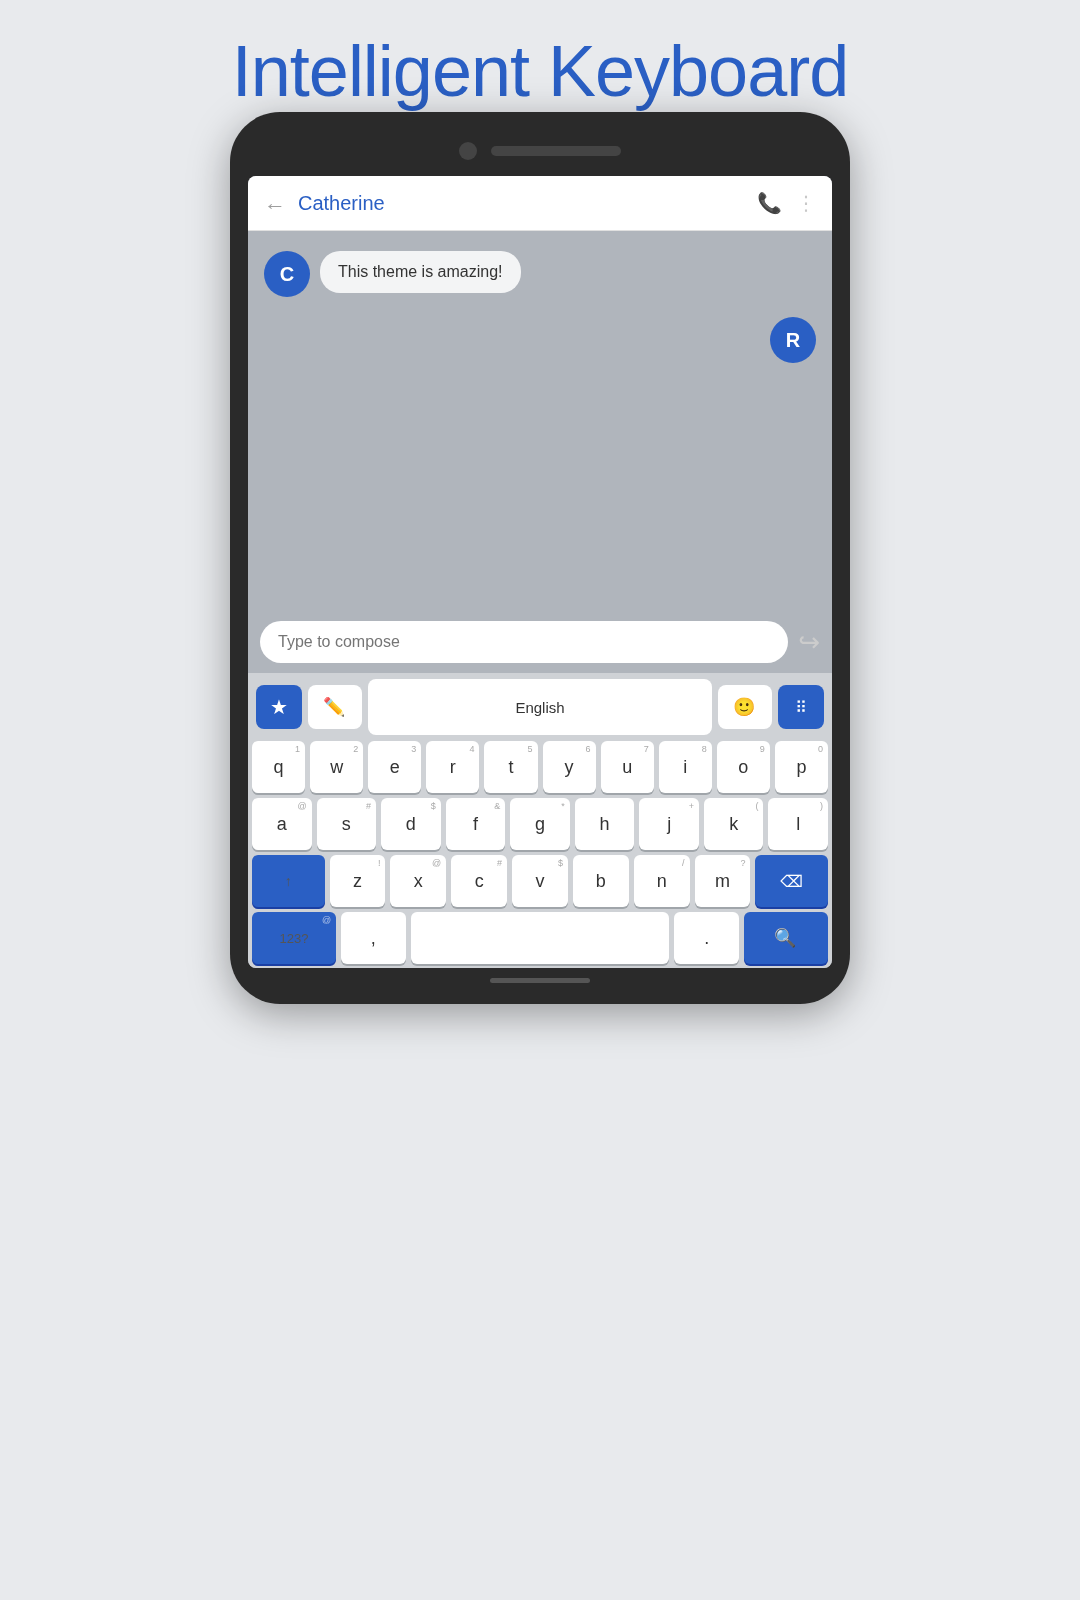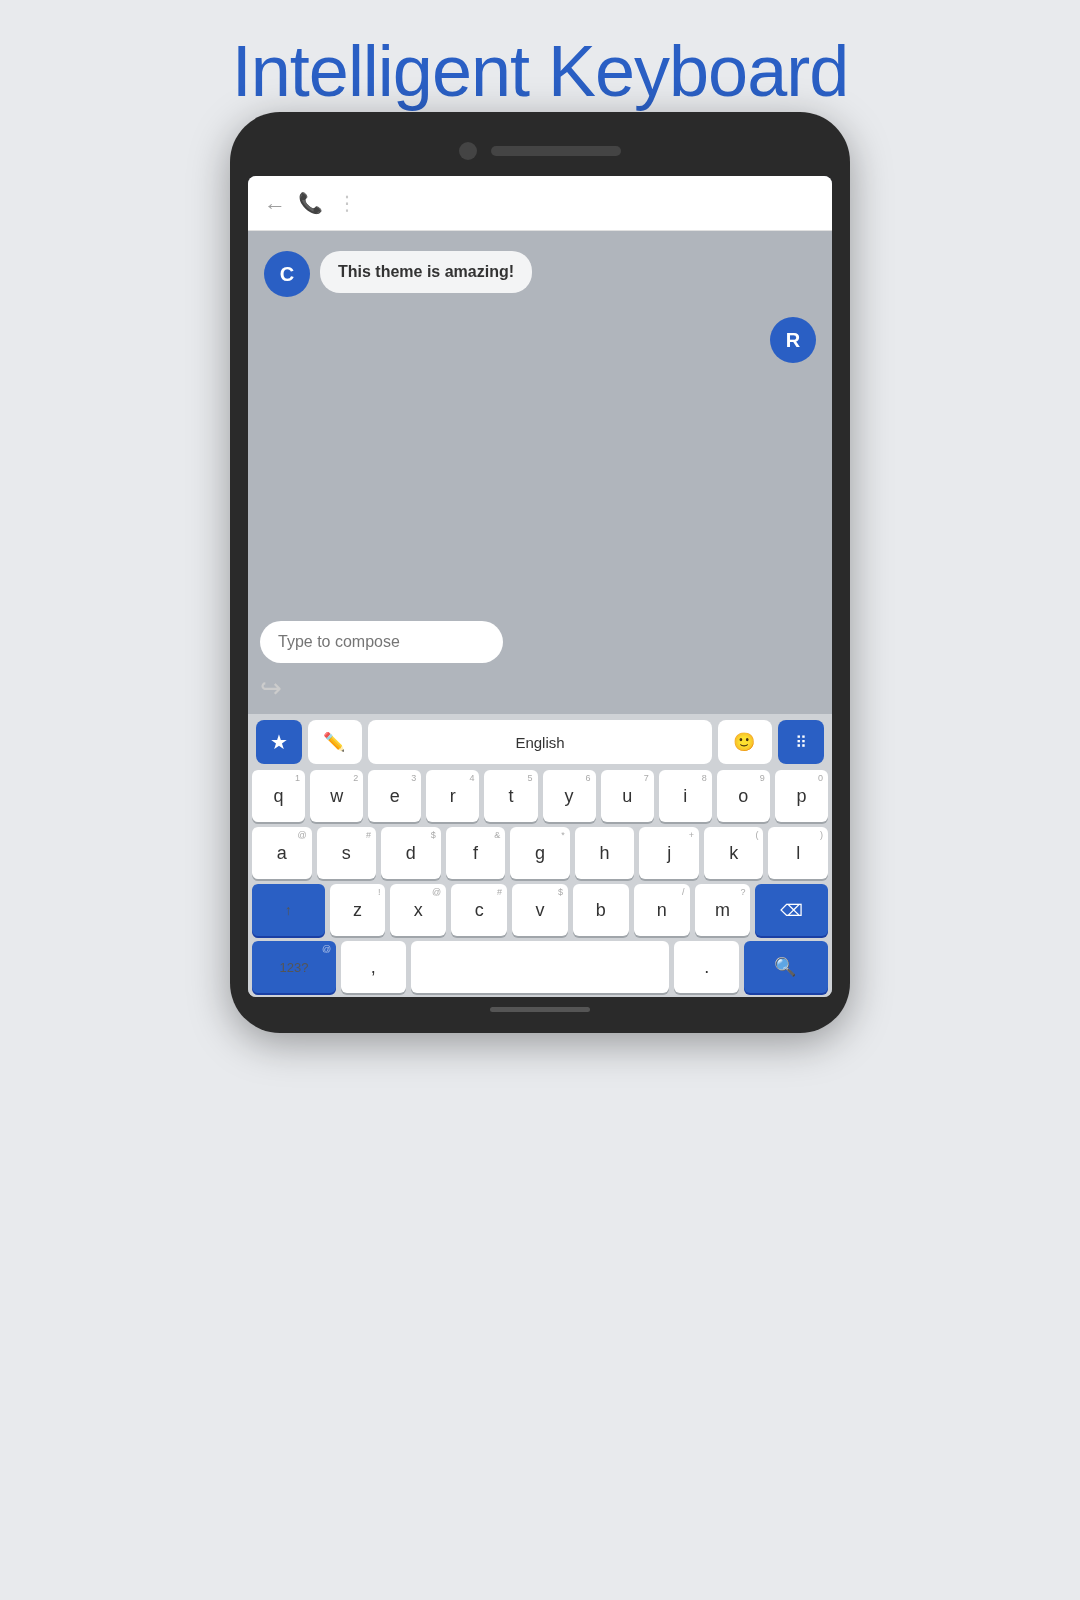--- a/index.html
+++ b/index.html
@@ -135,40 +135,38 @@
       flex-shrink: 0;
     }
 
     .chat-bubble-left {
       background: rgba(255,255,255,0.85);
       border-radius: 20px;
       padding: 12px 18px;
       font-size: 16px;
       color: #333;
       max-width: 280px;
-      font-weight: bold;
     }
 
     .chat-bubble-right {
       background: #2a5fc4;
       border-radius: 20px;
       padding: 12px 18px;
       font-size: 16px;
       color: white;
       max-width: 280px;
     }
 
     
     .compose-area {
       background: #b0b5bc;
       padding: 10px 12px;
       display: flex;
-      align-items: flex-start;
+      align-items: center;
       gap: 10px;
-      flex-direction: column;
     }
 
     .compose-input {
       flex: 1;
       background: white;
       border-radius: 24px;
       padding: 12px 18px;
       font-size: 16px;
       color: #aaa;
       border: none;
@@ -220,21 +218,21 @@
       align-items: center;
       justify-content: center;
       flex-shrink: 0;
     }
 
     .kb-lang-btn {
       flex: 1;
       background: white;
       border: none;
       border-radius: 8px;
-      height: 44px;
+      height: 56px;
       color: #333;
       font-size: 15px;
       font-weight: 500;
       cursor: pointer;
     }
 
     
     .keyboard {
       background: #cfd2d6;
       padding: 0 4px 4px;
@@ -337,20 +335,21 @@
 
   <div class="phone-top-bar">
     <div class="phone-camera"></div>
     <div class="phone-speaker"></div>
   </div>
 
   <div class="phone-screen">
 
     <div class="msg-header">
       <span class="msg-back-arrow">←</span>
+      <span class="msg-contact-name">Catherine</span>
       <div class="msg-header-icons">
         <span class="msg-header-icon">📞</span>
         <span class="msg-header-icon">⋮</span>
       </div>
     </div>
 
     <div class="chat-area">
 
       <div class="chat-row-left">
         <div class="avatar">C</div>

